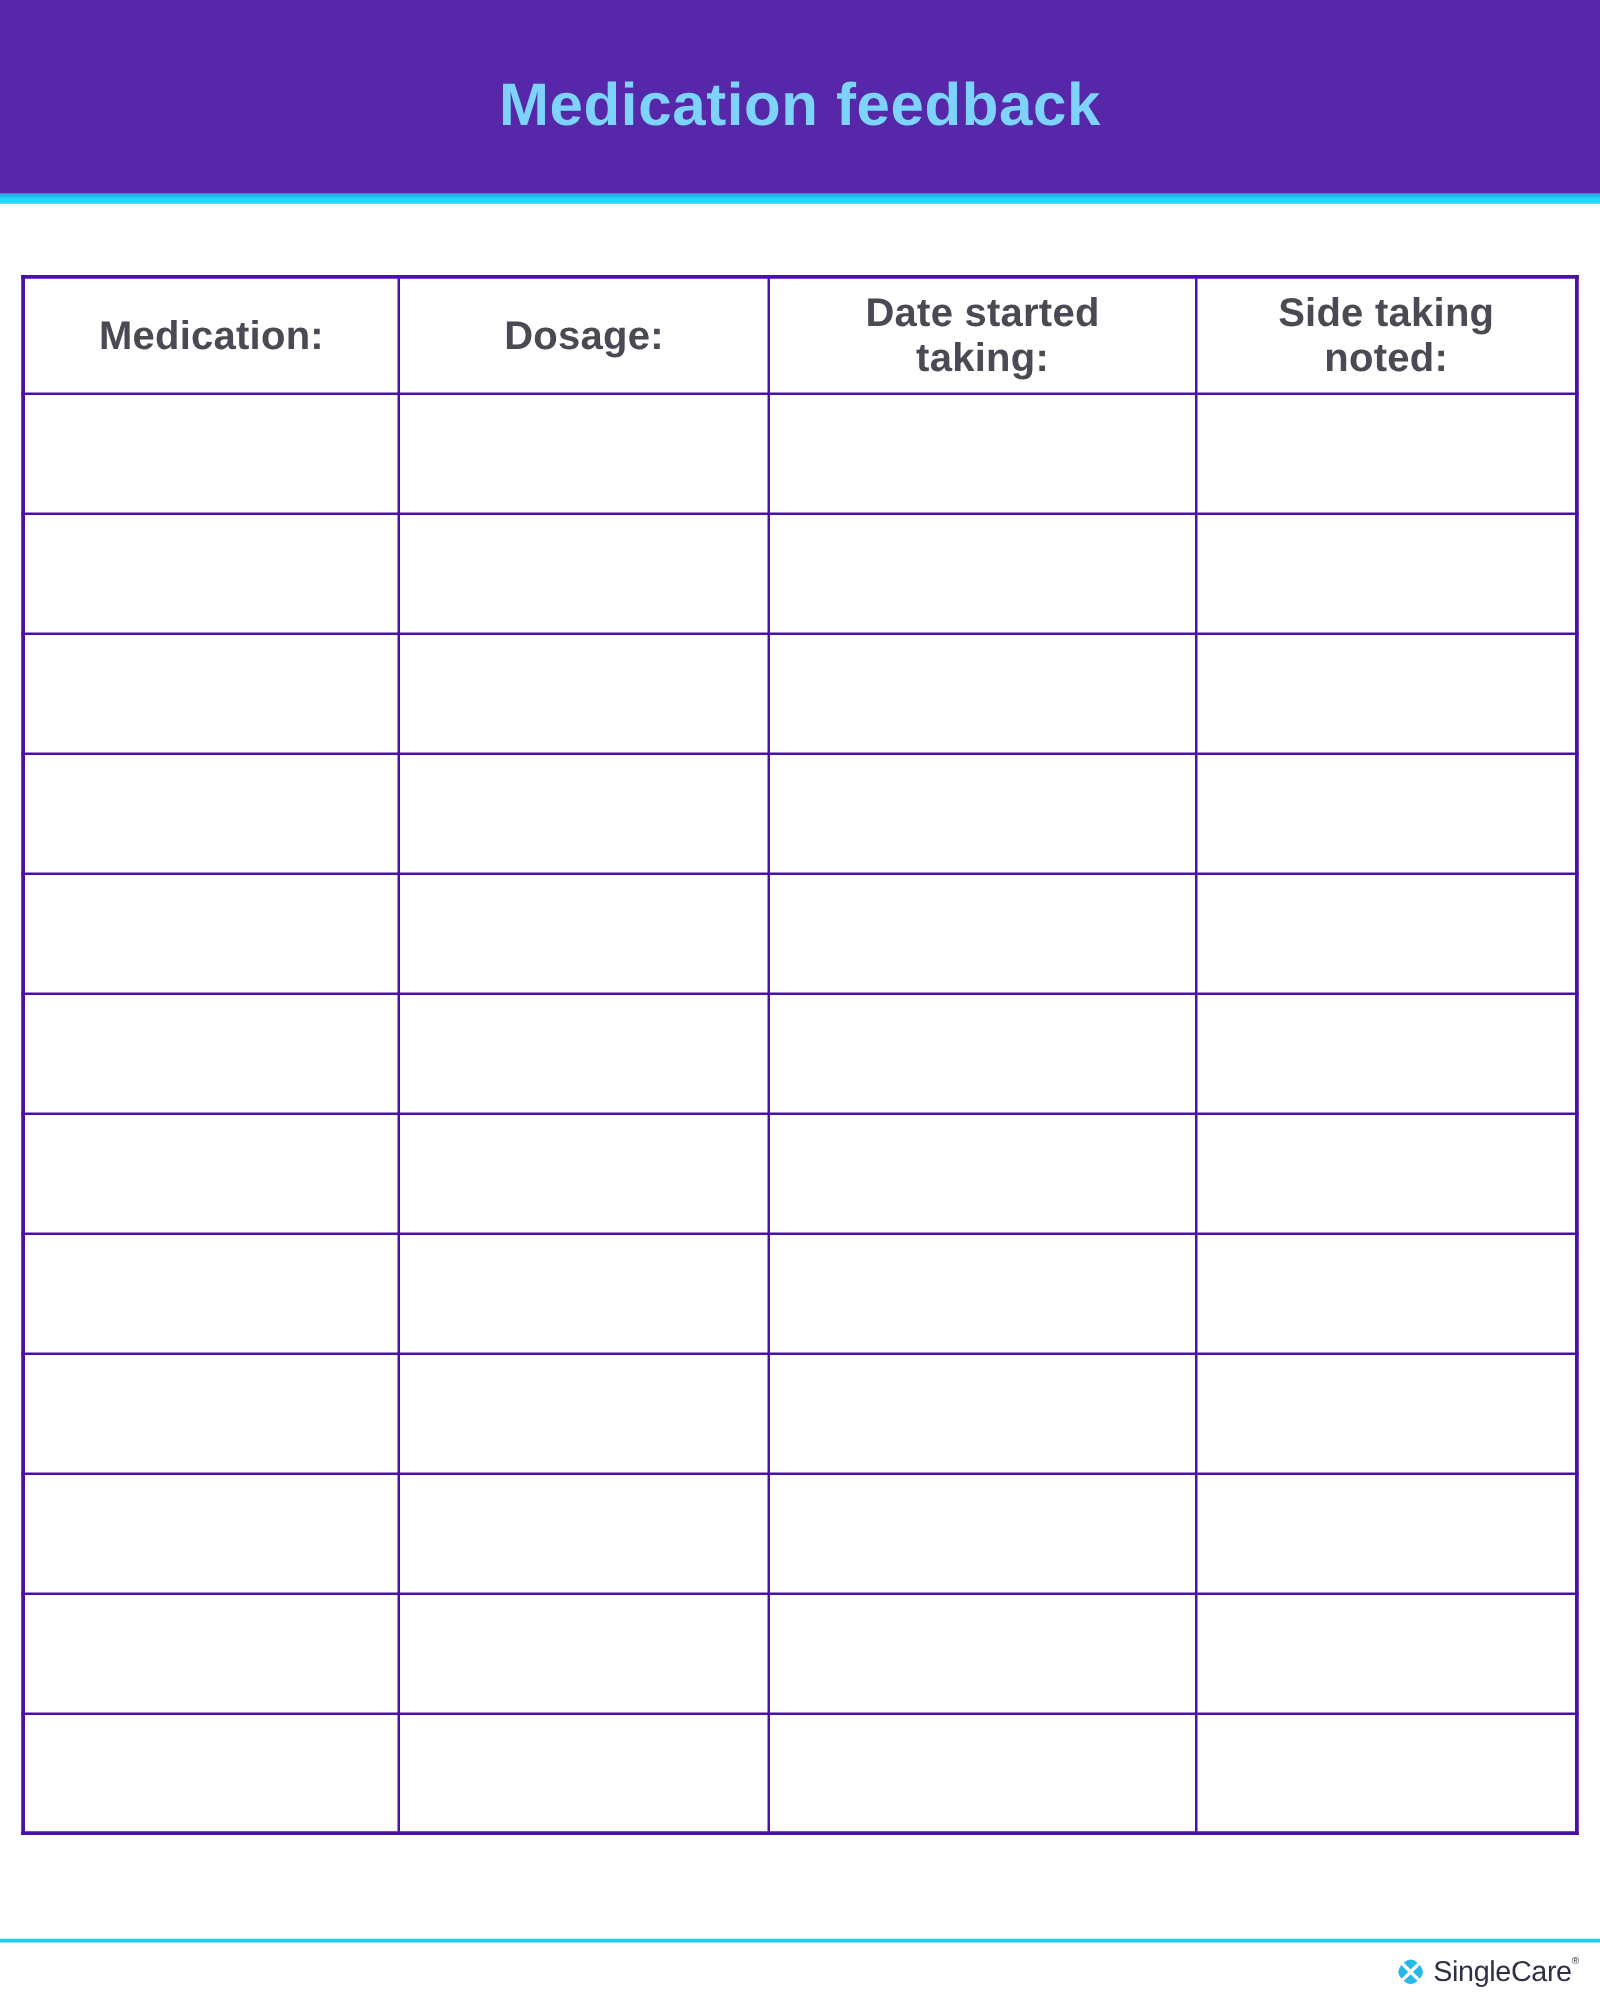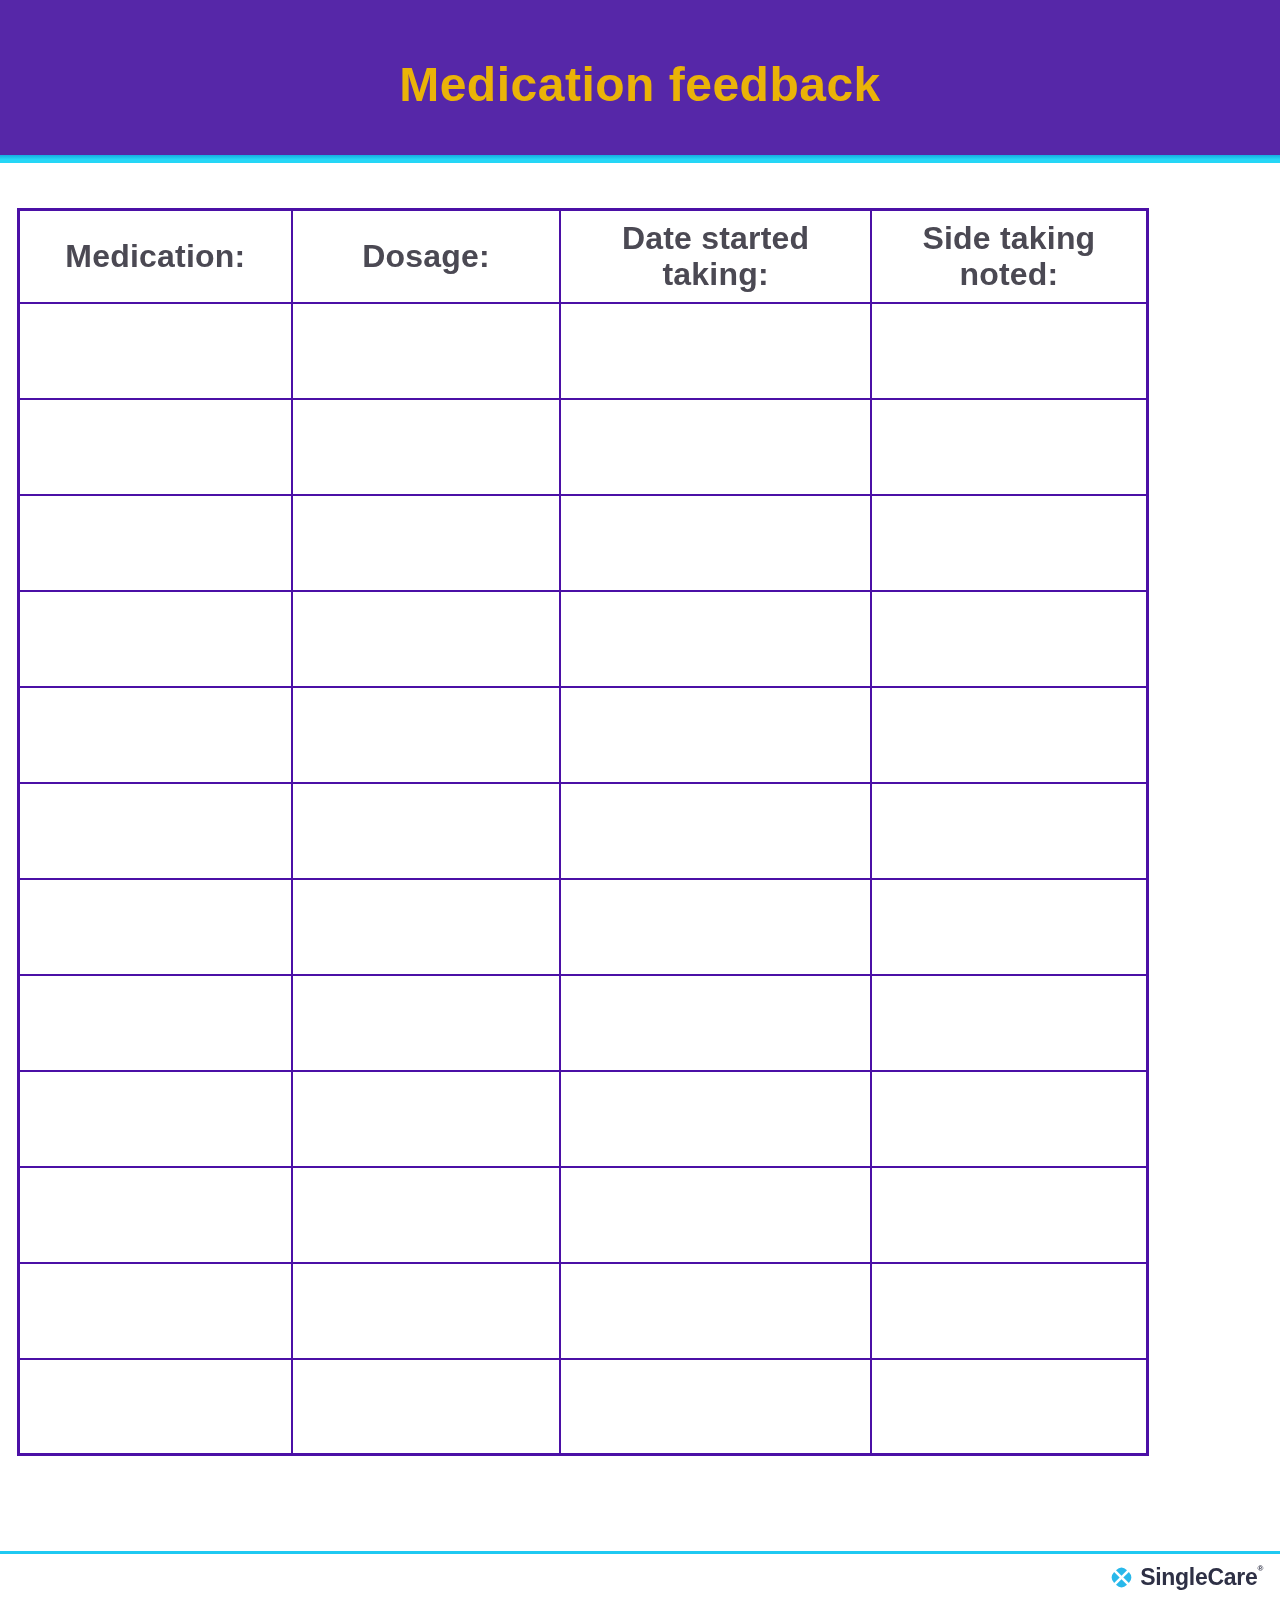--- a/index.html
+++ b/index.html
@@ -15,29 +15,29 @@
     font-family:"Liberation Sans", sans-serif;position:relative;overflow:hidden;}
 
   
   .banner{
     position:absolute;top:0;left:0;width:1280px;height:155px;
     background:var(--purple-banner);
     display:flex;align-items:center;justify-content:center;
     padding-top:14px;
   }
   .banner-title{
-    color:#eab308;font-size:48px;font-weight:bold;letter-spacing:0.5px;
+    color:#7dd3fc;font-size:48px;font-weight:bold;letter-spacing:0.5px;
   }
   .banner-divider{
     position:absolute;top:155px;left:0;width:1280px;height:8px;
     background:linear-gradient(180deg,#16ABE0 0%,#25D6F6 55%,#25D6F6 100%);
   }
 
   
-  .table-wrap{position:absolute;top:208px;left:17px;width:1132px;}
+  .table-wrap{position:absolute;top:220px;left:17px;width:1246px;}
   table{
     width:100%;border-collapse:collapse;
     border:3px solid var(--purple-border);
     table-layout:fixed;
   }
   col.c1{width:24.2%;} col.c2{width:23.8%;} col.c3{width:27.5%;} col.c4{width:24.5%;}
   th,td{border:2px solid var(--purple-border);background:#ffffff;}
   th{
     height:93px;vertical-align:middle;text-align:center;
     color:var(--header-text);font-size:32px;font-weight:600;
@@ -49,21 +49,21 @@
   .footer-rule{
     position:absolute;top:1551px;left:0;width:1280px;height:3px;
     background:var(--cyan);
   }
   .logo{
     position:absolute;top:1562px;right:17px;height:30px;
     display:flex;align-items:center;gap:7px;
   }
   .logo-icon{width:23px;height:23px;display:block;}
   .logo-text{
-    color:var(--logo-text);font-size:23px;font-weight:bold;letter-spacing:-0.3px;
+    color:var(--logo-text);font-size:23px;font-weight:normal;letter-spacing:-0.3px;
     line-height:1;
   }
   .reg-mark{
     color:var(--logo-text);font-size:8px;vertical-align:top;position:relative;top:-1px;
   }
 </style>
 </head>
 <body>
 
 <header class="banner">

